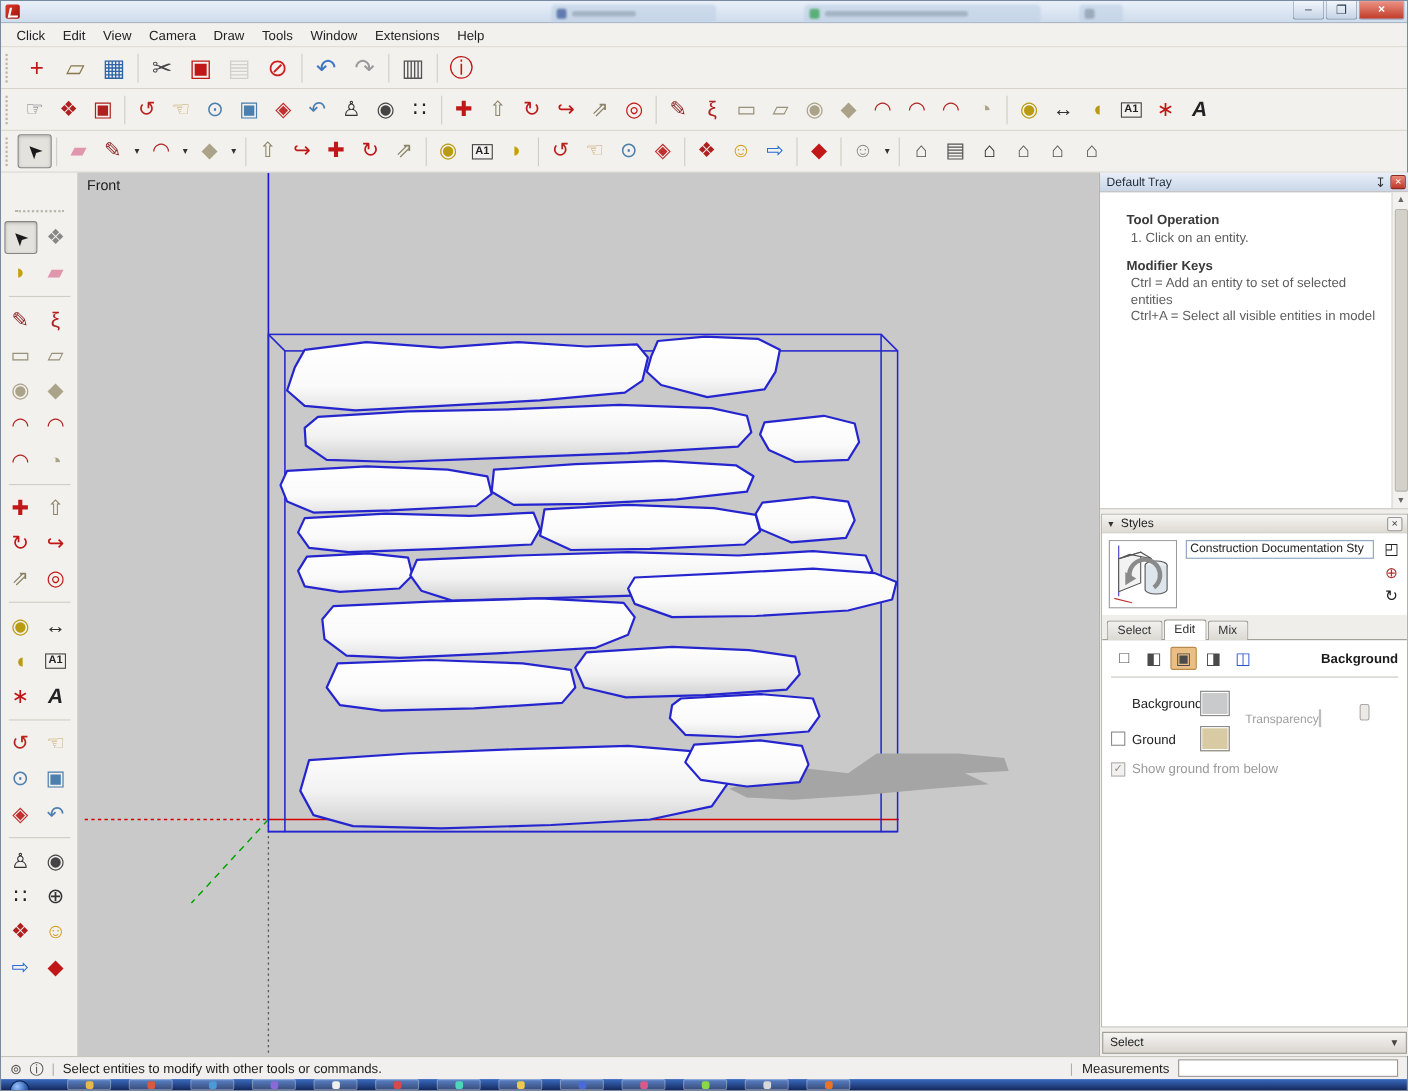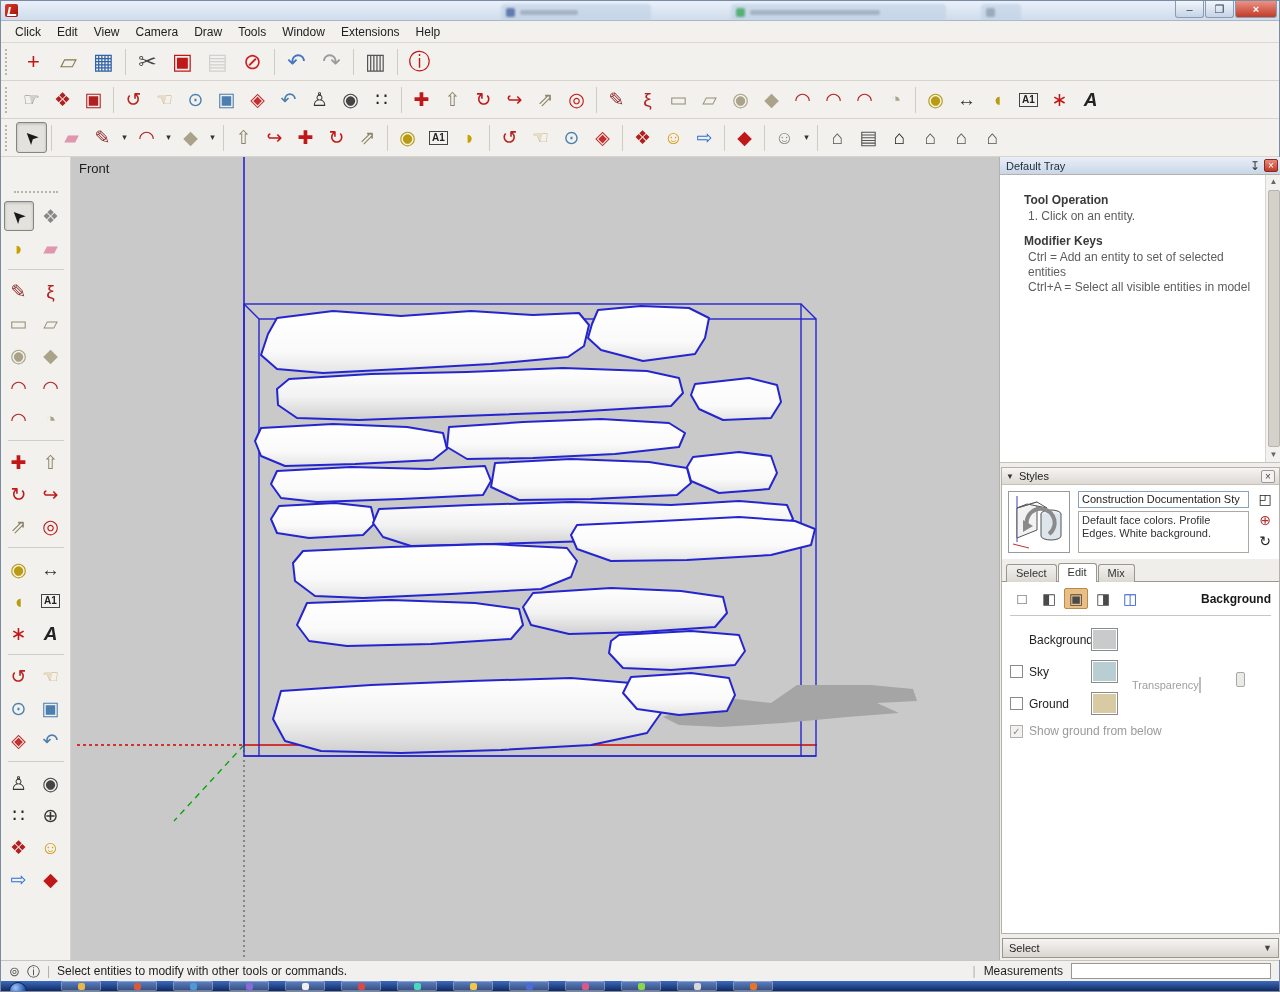--- a/index.html
+++ b/index.html
@@ -717,21 +717,20 @@
             <polygon points="8,16 28,10 28,38 8,46" fill="#f2f2f2" stroke="#555" stroke-width="1"></polygon>
             <polygon points="8,16 18,12 38,16 28,10" fill="#fafafa" stroke="#555" stroke-width="1"></polygon>
             <ellipse cx="42" cy="22" rx="10" ry="4" fill="#e8eef2" stroke="#555"></ellipse>
             <path d="M32,22 L32,44 A10,4 0 0 0 52,44 L52,22" fill="#dde6ec" stroke="#555"></path>
             <path d="M18,34 A14,14 0 1 1 40,42" fill="none" stroke="#8a8a8a" stroke-width="4"></path>
             <polygon points="14,28 24,34 14,40" fill="#8a8a8a"></polygon>
             <line x1="4" y1="52" x2="20" y2="56" stroke="#c03030" stroke-width="1"></line>
           </svg>
           <div class="style-fields">
             <div class="style-name">Construction Documentation Sty</div>
-            <div class="style-desc">Default face colors. Profile Edges. White background.</div>
           </div>
           <div class="style-btns">
             <span class="sbtn">◰</span>
             <span class="sbtn" style="color:#b03030;">⊕</span>
             <span class="sbtn">↻</span>
           </div>
         </div>
 
         <div class="style-tabs">
           <span class="tab">Select</span>
@@ -747,25 +746,20 @@
               <span class="sicon" style="color: rgb(74, 74, 74);">◨</span>
               <span class="sicon" style="color: rgb(42, 85, 204);">◫</span>
             <span class="bg-label">Background</span>
           </div>
           <div class="edit-divider"></div>
 
           <div class="setting-row">
             <span class="cb ghost"></span>
             <span class="set-label">Background</span>
             <span class="swatch" style="background:#c9cacb;"></span>
-          </div>
-          <div class="setting-row">
-            <span class="cb"></span>
-            <span class="set-label">Sky</span>
-            <span class="swatch" style="background:#b9ced2;"></span>
           </div>
           <div class="setting-row">
             <span class="cb"></span>
             <span class="set-label">Ground</span>
             <span class="swatch" style="background:#d8cba3;"></span>
             <span class="transp">
               <span class="tlabel">Transparency</span>
               <span class="track"><span class="thumb2"></span></span>
             </span>
           </div>

